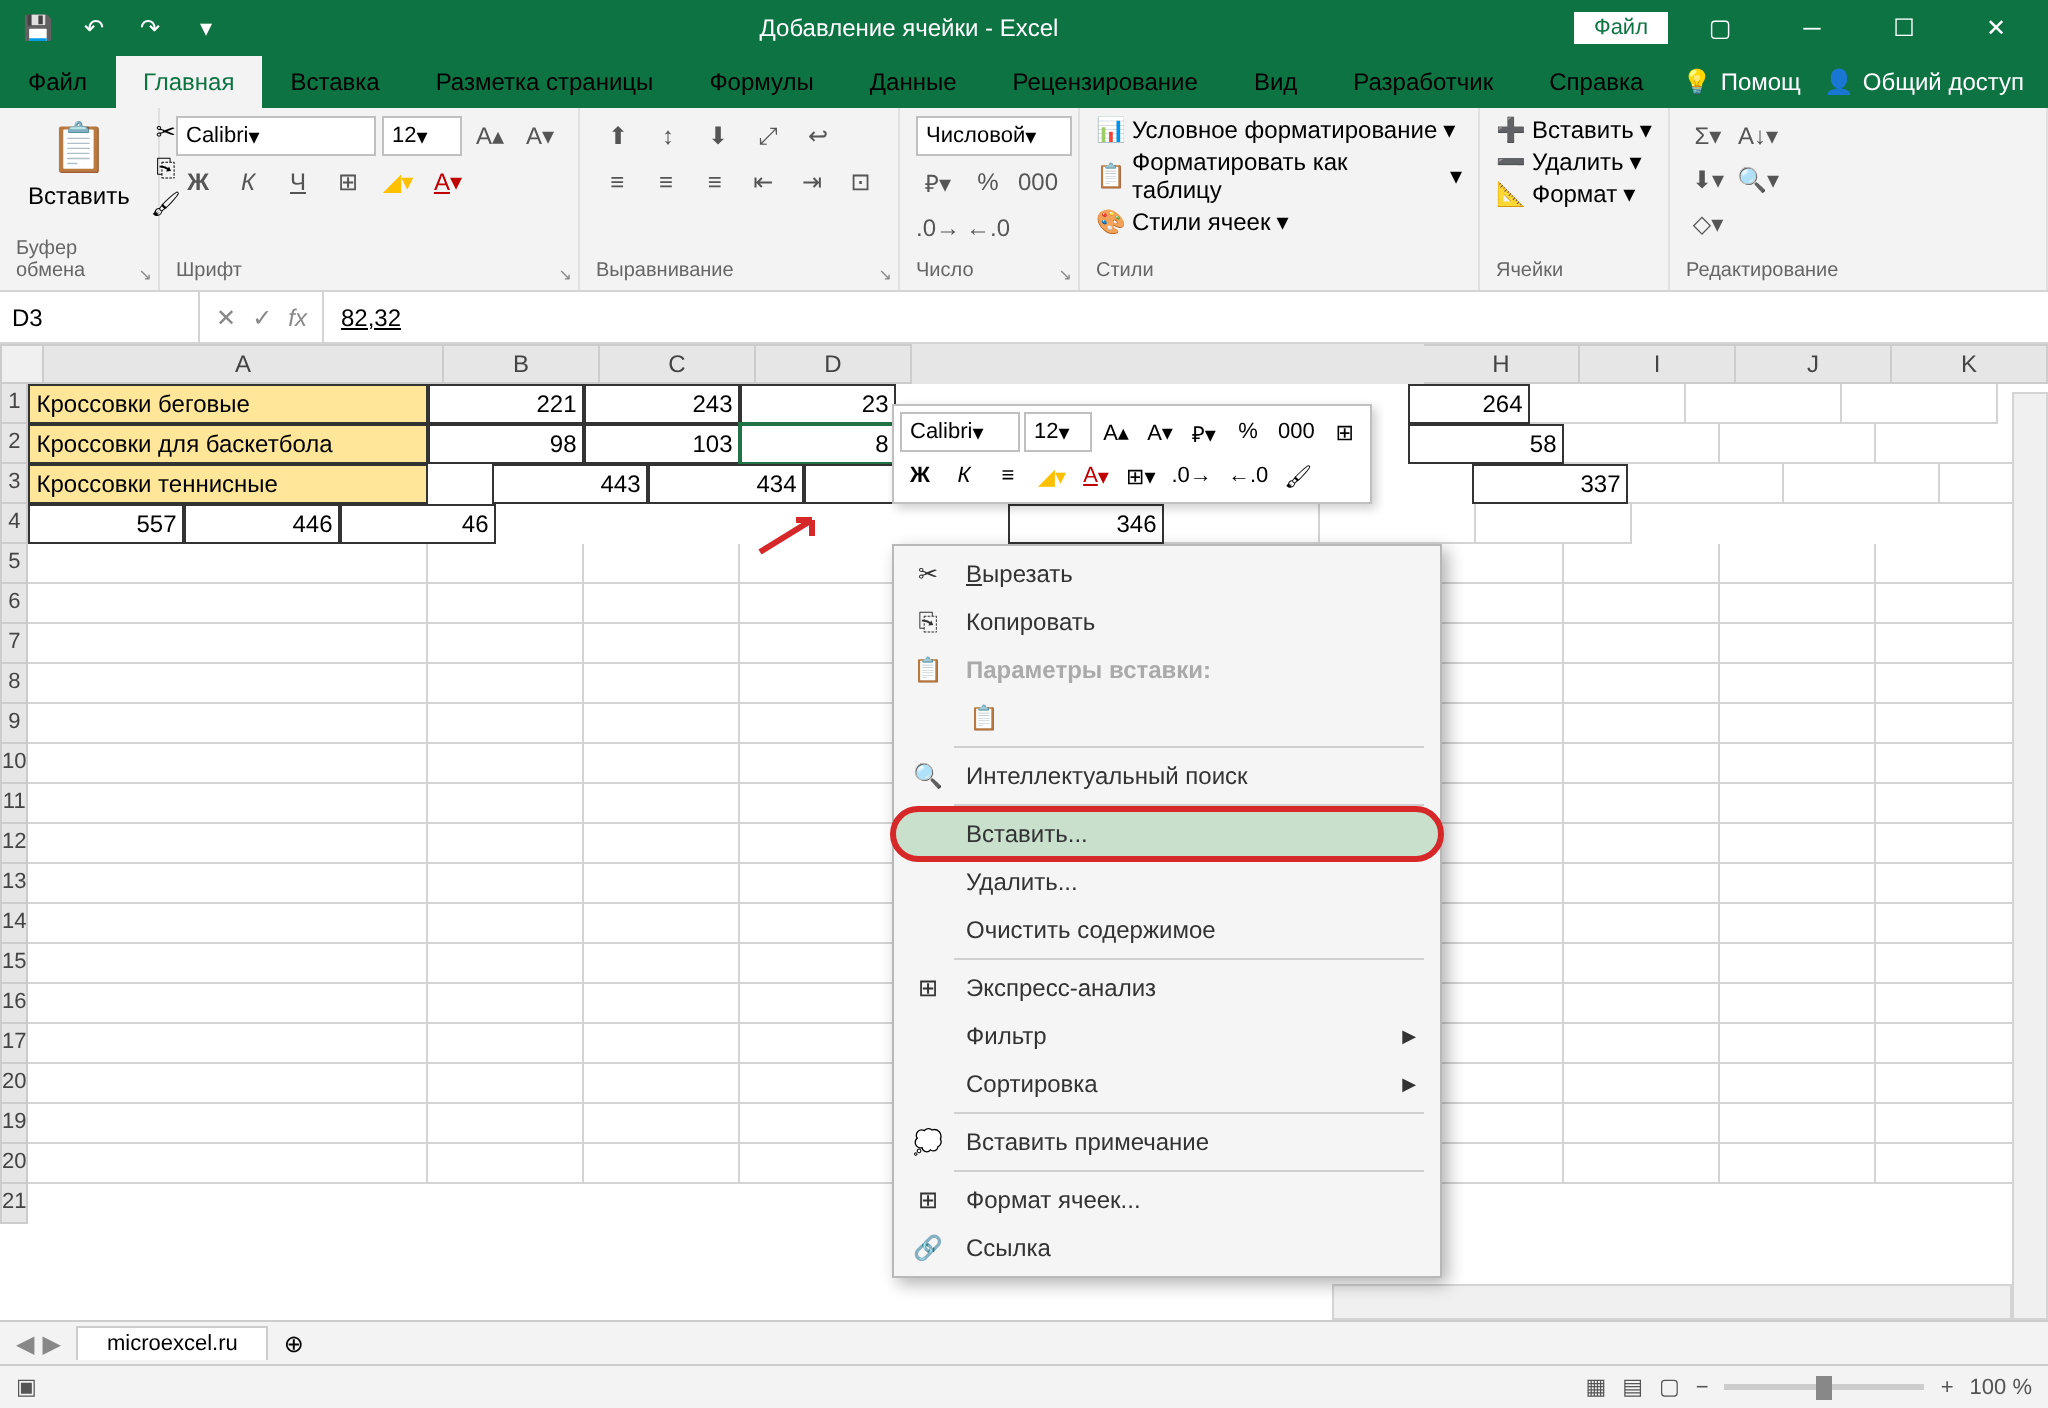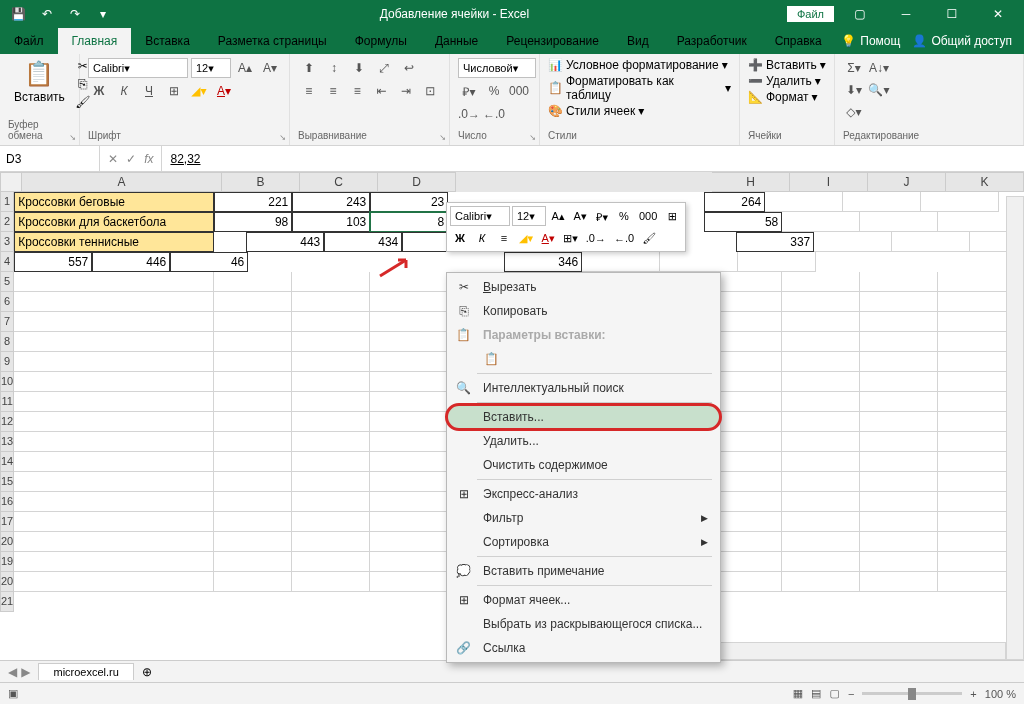--- a/index.html
+++ b/index.html
@@ -604,24 +604,20 @@
   <div class="menu-item">
       <span class="menu-icon">💭</span>
       <span>Вставить примечание</span>
     </div>
   <div class="menu-sep"></div>
   <div class="menu-item">
       <span class="menu-icon">⊞</span>
       <span>Формат ячеек...</span>
     </div>
   <div class="menu-item">
-      <span class="menu-icon"></span>
-      <span>Выбрать из раскрывающегося списка...</span>
-    </div>
-  <div class="menu-item">
       <span class="menu-icon">🔗</span>
       <span>Ссылка</span>
     </div>
 </div>
 
 <div class="vscroll"></div>
 
 <div class="sheet-tabs">
   <div class="sheet-nav">
     <span>◀</span>

